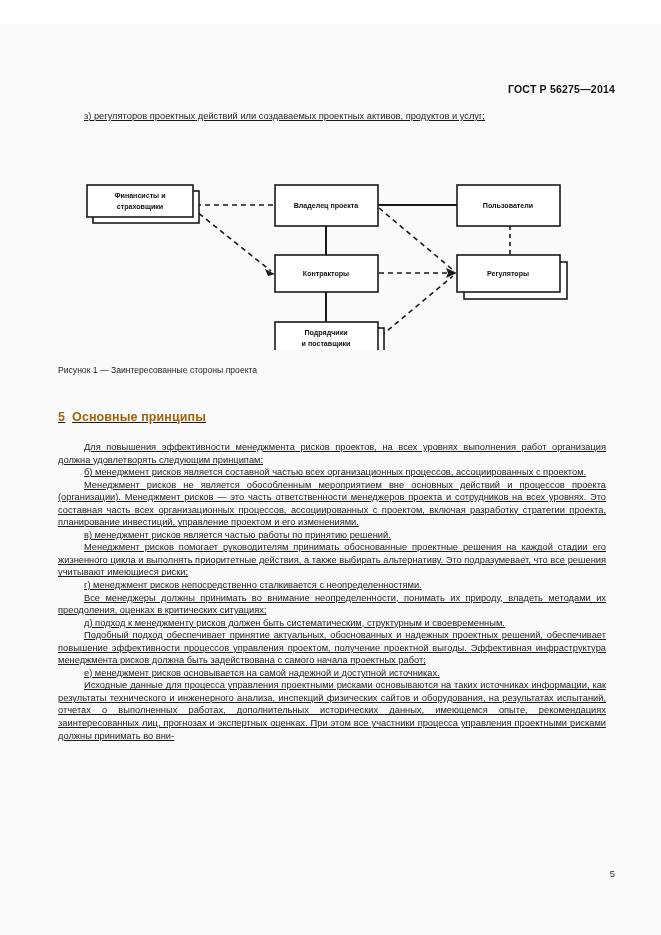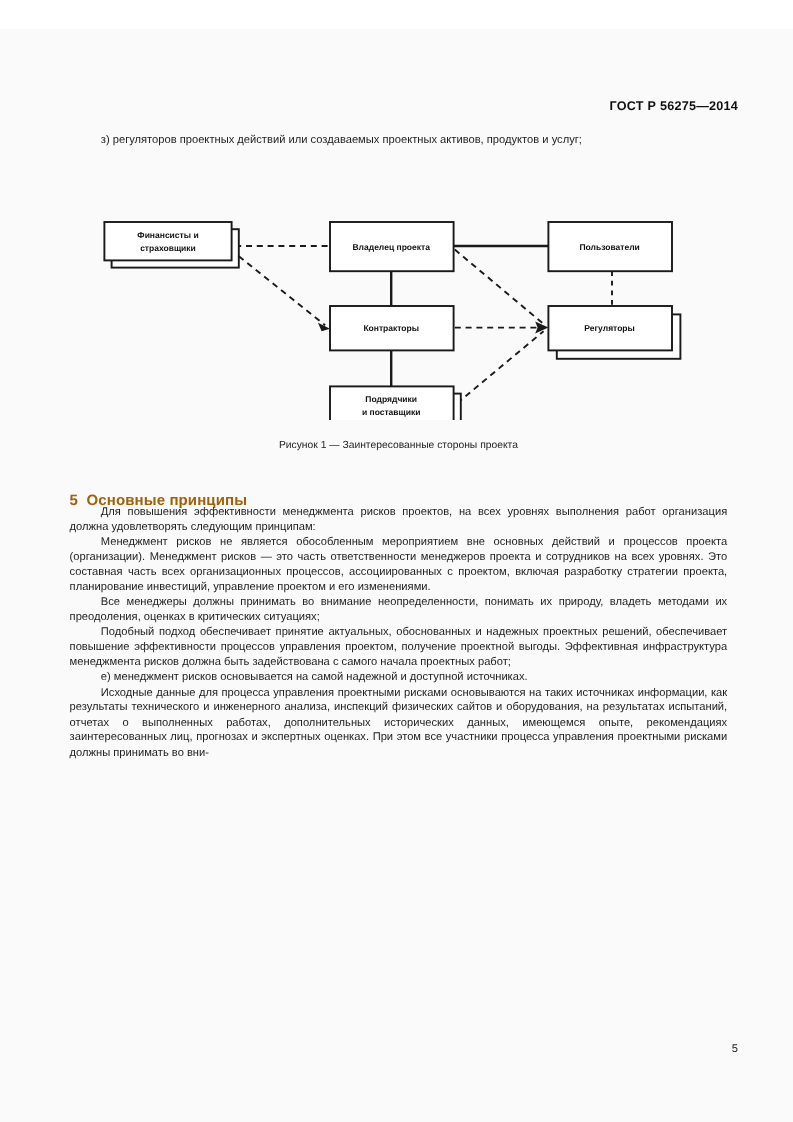--- a/index.html
+++ b/index.html
@@ -37,20 +37,21 @@
     letter-spacing: 0.2px;
     color: #111;
     white-space: nowrap;
   }
 
   
   .col {
     position: absolute;
     left: 58px;
     width: 548px;
+    text-decoration: underline;
   }
   p.body {
     margin: 0;
     font-size: 9.3px;
     line-height: 12.55px;
     text-align: justify;
     text-justify: inter-word;
     color: #1d1d1d;
     hyphens: manual;
   }
@@ -74,21 +75,21 @@
     top: 148px;
     width: 548px;
     height: 178px;
   }
   #figure-svg { display: block; }
   .fig-caption {
     position: absolute;
     left: 58px;
     top: 341px;
     width: 548px;
-    text-align: center;
+    text-align: left;
     font-size: 8.6px;
     color: #1d1d1d;
   }
 
   
   .page-number {
     position: absolute;
     right: 46px;
     top: 845px;
     font-size: 9.3px;
@@ -176,23 +177,28 @@
   </div>
 
   <div class="fig-caption">Рисунок 1 — Заинтересованные стороны проекта</div>
 
   <div class="col" style="top:386px;">
     <h2 class="section">
       <span class="num">5</span><span>Основные принципы</span>
     </h2>
   </div>
 
-  <div class="col" style="top:396px;">
+  <div class="col" style="top:417px;">
     <p class="body ind">Для повышения эффективности менеджмента рисков проектов, на всех уровнях выполнения работ организация должна удовлетворять следующим принципам:</p>
+    <p class="body item">б)  менеджмент рисков является составной частью всех организационных процессов, ассоциированных с проектом.</p>
     <p class="body ind">Менеджмент рисков не является обособленным мероприятием вне основных действий и процессов проекта (организации). Менеджмент рисков — это часть ответственности менеджеров проекта и сотрудников на всех уровнях. Это составная часть всех организационных процессов, ассоциированных с проектом, включая разработку стратегии проекта, планирование инвестиций, управление проектом и его изменениями.</p>
+    <p class="body item">в)  менеджмент рисков является частью работы по принятию решений.</p>
+    <p class="body ind">Менеджмент рисков помогает руководителям принимать обоснованные проектные решения на каждой стадии его жизненного цикла и выполнять приоритетные действия, а также выбирать альтернативу. Это подразумевает, что все решения учитывают имеющиеся риски;</p>
+    <p class="body item">г)  менеджмент рисков непосредственно сталкивается с неопределенностями.</p>
     <p class="body ind">Все менеджеры должны принимать во внимание неопределенности, понимать их природу, владеть методами их преодоления, оценках в критических ситуациях;</p>
+    <p class="body item">д)  подход к менеджменту рисков должен быть систематическим, структурным и своевременным.</p>
     <p class="body ind">Подобный подход обеспечивает принятие актуальных, обоснованных и надежных проектных решений, обеспечивает повышение эффективности процессов управления проектом, получение проектной выгоды. Эффективная инфраструктура менеджмента рисков должна быть задействована с самого начала проектных работ;</p>
     <p class="body item">е)  менеджмент рисков основывается на самой надежной и доступной источниках.</p>
     <p class="body ind">Исходные данные для процесса управления проектными рисками основываются на таких источниках информации, как результаты технического и инженерного анализа, инспекций физических сайтов и оборудования, на результатах испытаний, отчетах о выполненных работах, дополнительных исторических данных, имеющемся опыте, рекомендациях заинтересованных лиц, прогнозах и экспертных оценках. При этом все участники процесса управления проектными рисками должны принимать во вни-</p>
   </div>
 
   <div class="page-number">5</div>
 </div>
 
 </body></html>

